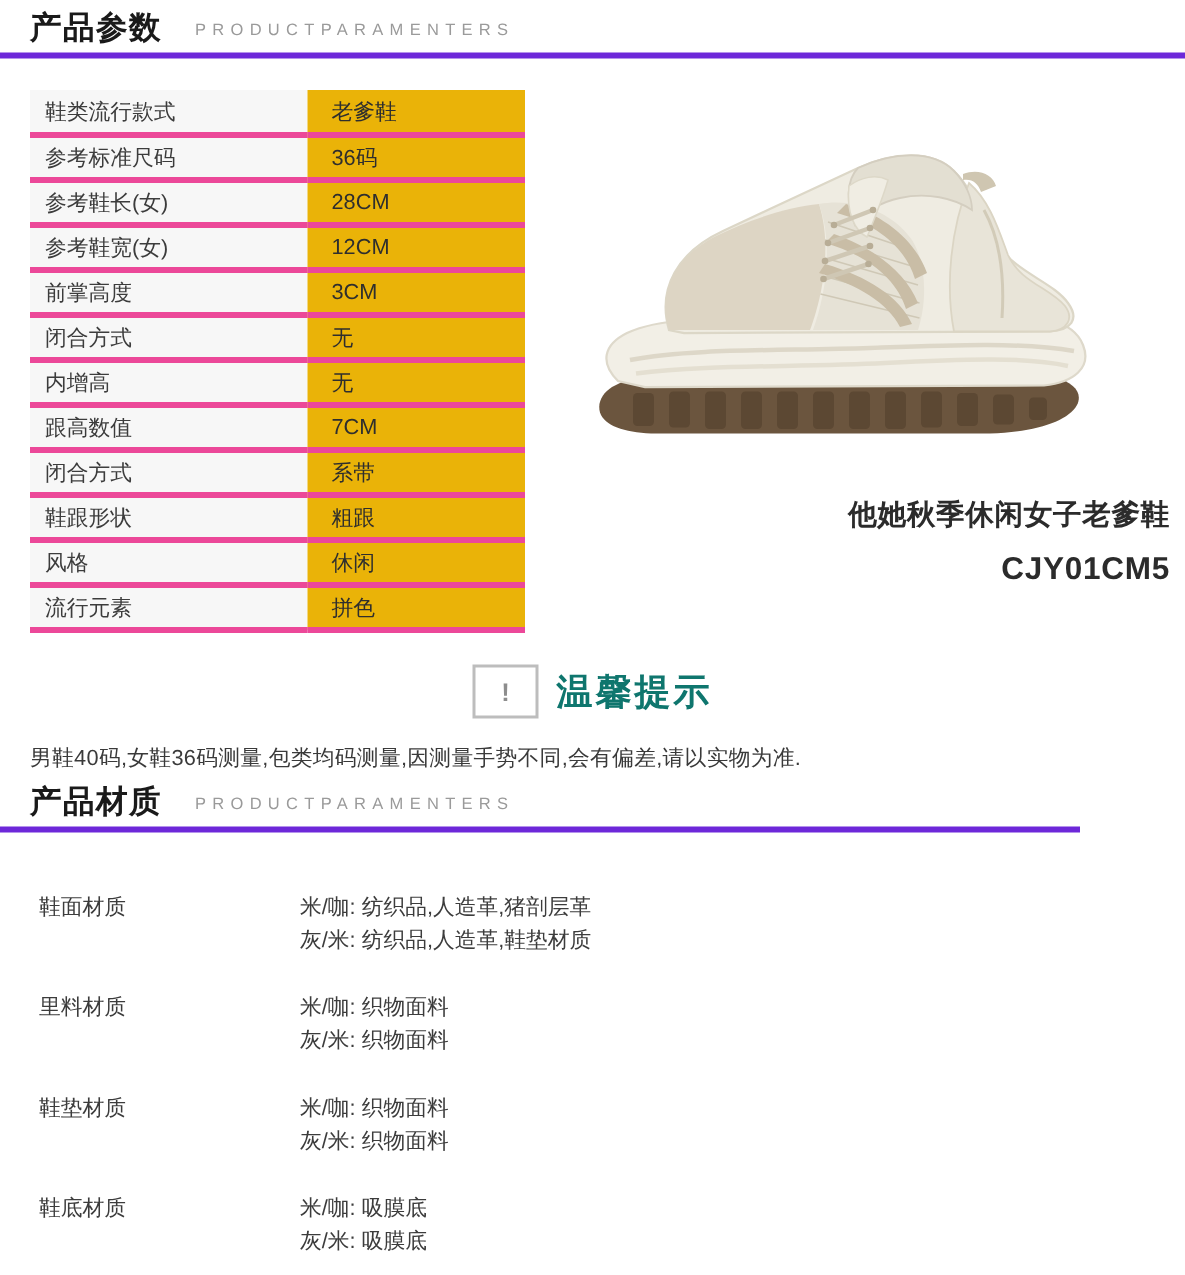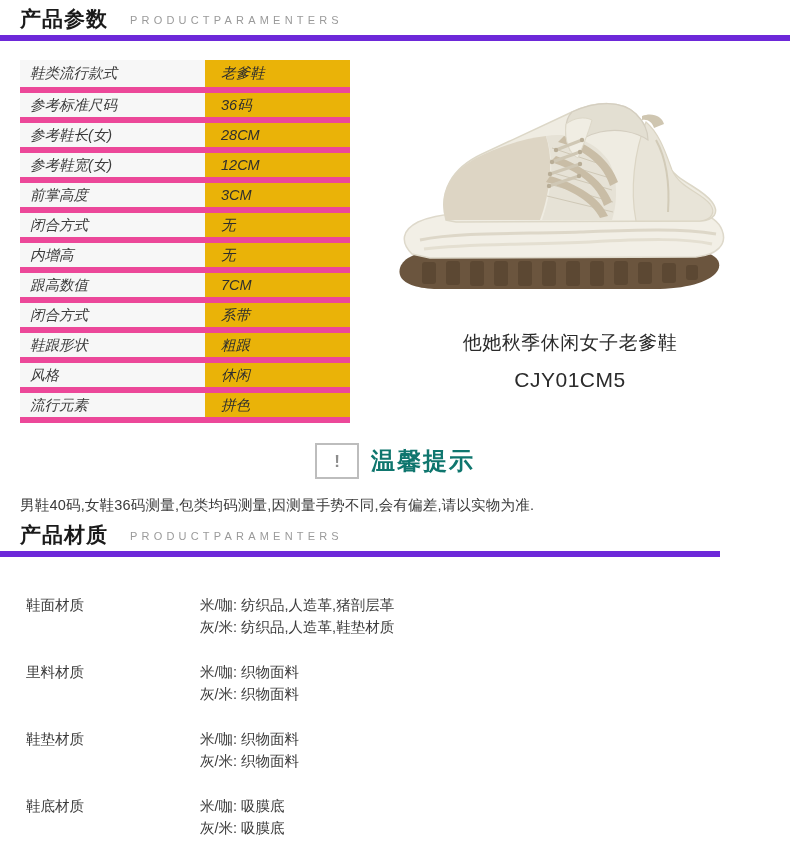--- a/index.html
+++ b/index.html
@@ -11,21 +11,21 @@
     color: #333;
     overflow: hidden;
   }
   .page { position: relative; width: 790px; height: 850px; }
 
   
   .sec-head {
     display: flex;
     align-items: flex-end;
     padding: 0 20px;
-    border-bottom: 6px solid #6d28d9;
+    border-bottom: 4px solid #6d28d9;
     padding-bottom: 6px;
     text-align: center;
   }
   .sec-head .cn {
     font-size: 21px;
     font-weight: bold;
     color: #1a1a1a;
     letter-spacing: 1px;
     line-height: 1;
   }
@@ -48,42 +48,42 @@
     left: 20px;
     top: 60px;
     width: 330px;
     border-collapse: collapse;
   }
   .spec-table tr { height: 30px; }
   .spec-table td {
     font-size: 14.5px;
     color: #3c3c3c;
     padding: 0 0 0 10px;
-    border-bottom: 6px solid #ec4899;
+    border-bottom: 4px solid #ec4899;
     vertical-align: middle;
     white-space: nowrap;
-    font-style: italic;
   }
   .spec-table td.k {
     width: 185px;
     background: #f7f7f7;
   }
   .spec-table td.v {
     padding-left: 16px;
     background: #eab308;
     color: #2e2e2e;
   }
 
   
   .prod-area {
     position: absolute;
     left: 360px;
     top: 62px;
     width: 420px;
-    text-align: center;
+    text-align: right;
+    font-weight: bold;
   }
   .shoe-wrap {
     width: 420px;
     height: 250px;
     position: relative;
   }
   .prod-title {
     font-size: 19px;
     color: #2b2b2b;
     margin-top: 18px;

